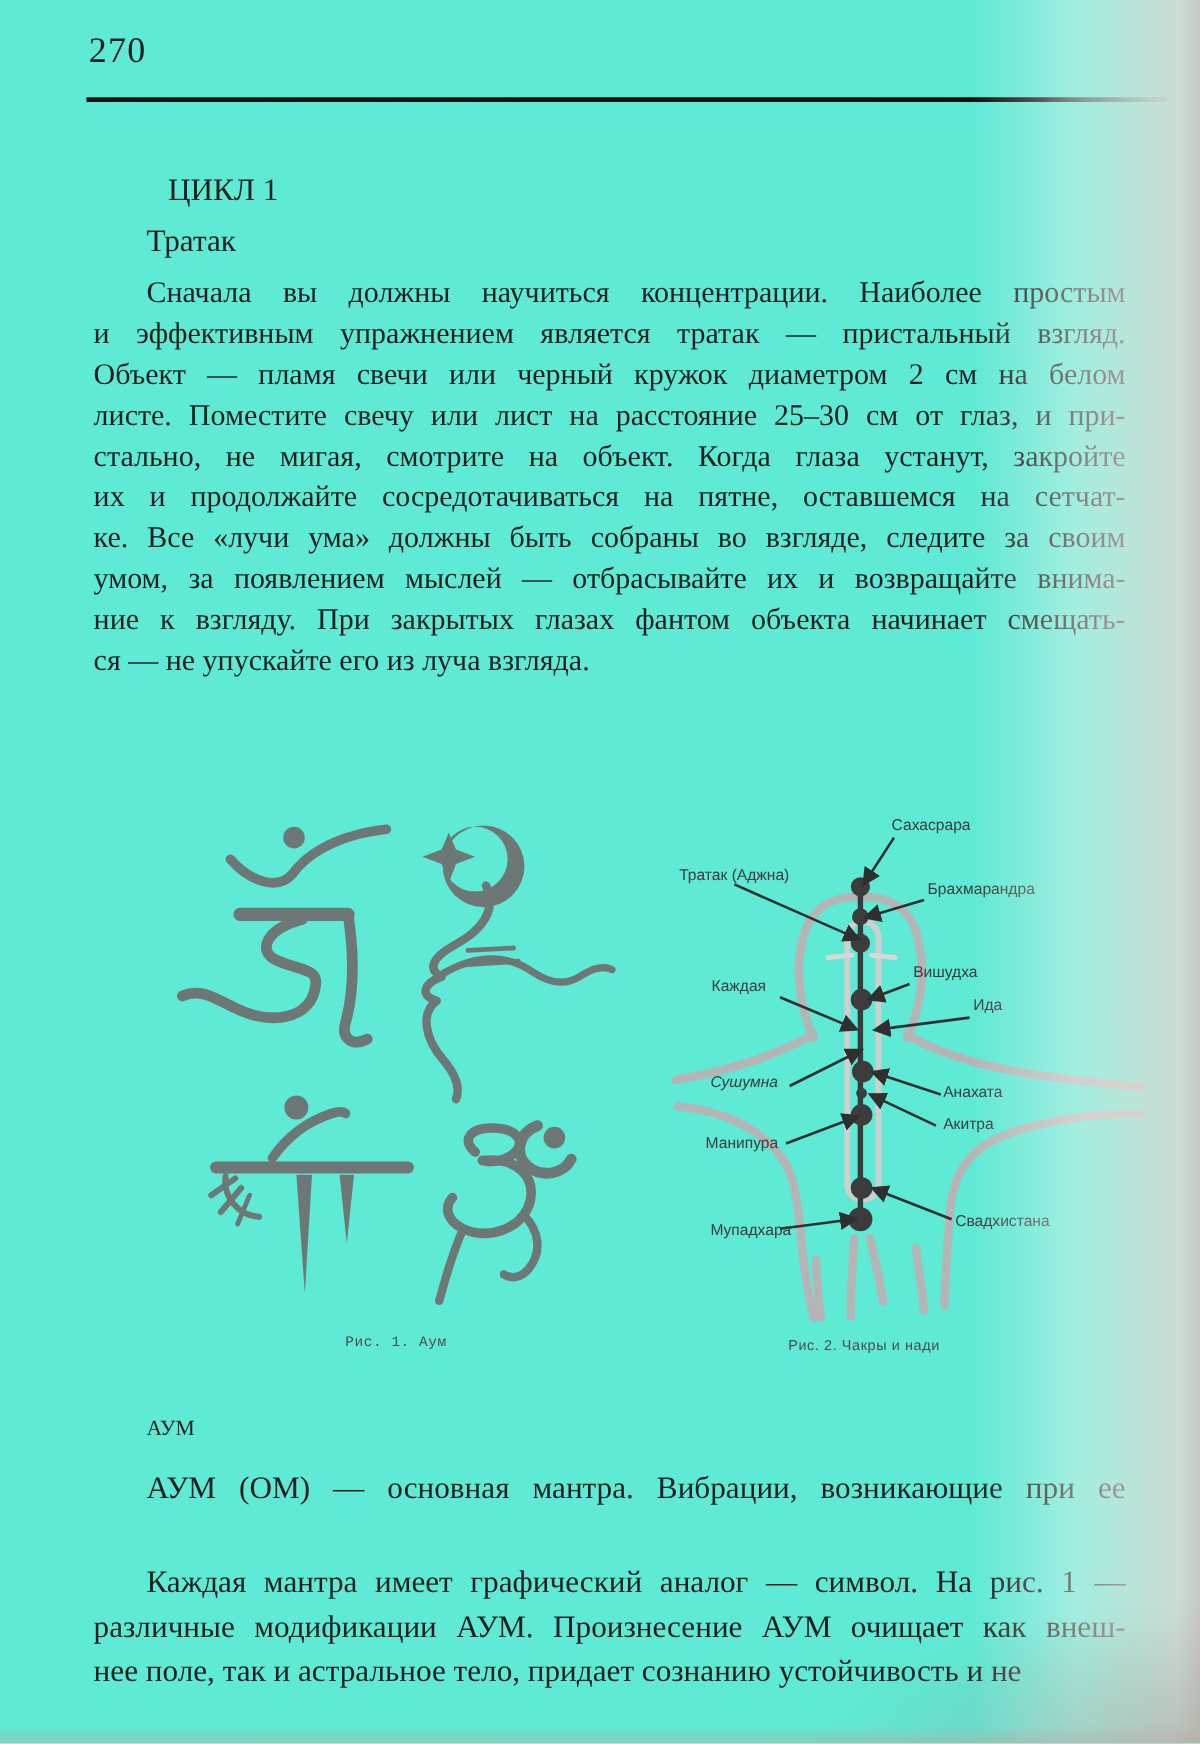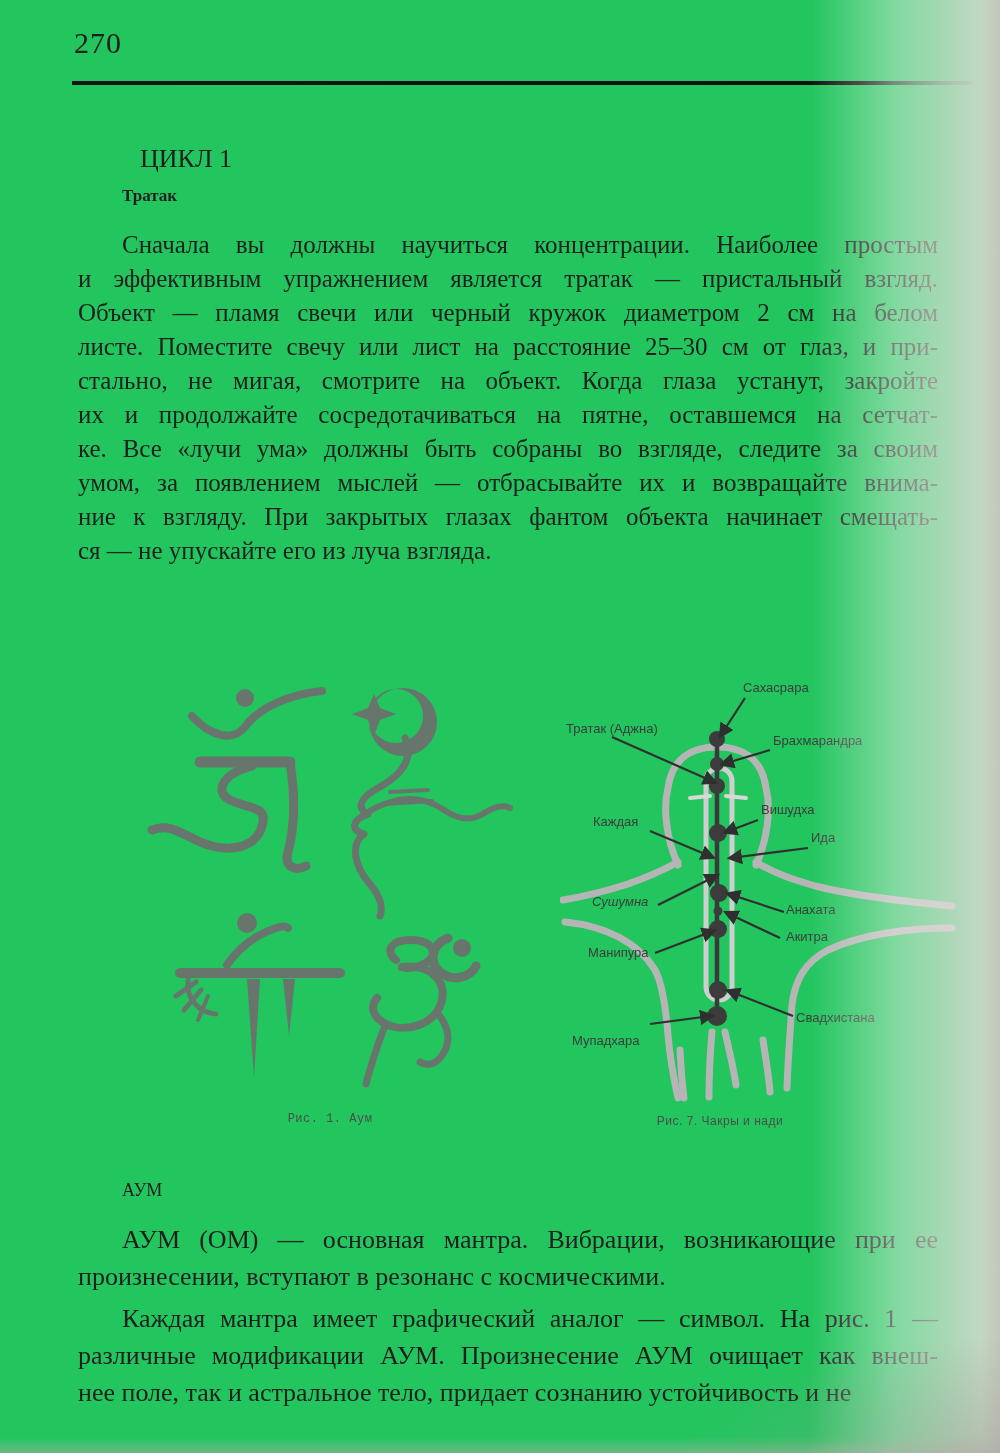--- a/index.html
+++ b/index.html
@@ -1,26 +1,26 @@
 <!DOCTYPE html>
 <html><head>
 <meta charset="utf-8">
 <style>
   html,body{margin:0;padding:0;background:#e9e7e3;}
   .page{
     position:relative;width:1000px;height:1453px;margin:0 auto;
-    background:#22c55e;overflow:hidden;
+    background:#5eead4;overflow:hidden;
     font-family:"Liberation Serif", serif;color:#1f1f1f;
   }
   .pagenum{position:absolute;left:74px;top:26px;font-size:30px;letter-spacing:1px;}
   .rule{position:absolute;left:72px;top:81px;width:901px;height:4px;
     background:linear-gradient(to right,#161616 0%,#111 88%,rgba(20,20,20,0.25) 100%);
     border-radius:0 3px 3px 0;}
   .h-cycle{position:absolute;left:140px;top:144px;font-size:26px;}
-  .h-sub{position:absolute;left:122px;top:186px;font-size:17px;font-weight:bold;}
+  .h-sub{position:absolute;left:122px;top:186px;font-size:26px;font-weight:normal;}
   .para{position:absolute;left:78px;width:860px;}
   .para .line{white-space:nowrap;}
   .para .line.just{text-align:justify;text-align-last:justify;white-space:normal;}
   .para .line.first{text-indent:44px;}
   #para1{top:228px;font-size:25px;line-height:34px;}
   .aum-head{position:absolute;left:122px;top:1180px;font-size:18px;}
   #para2{top:1221px;font-size:26px;line-height:37px;}
   #para3{top:1300px;font-size:26px;line-height:37px;}
   .figwrap{position:absolute;}
   .caption{position:absolute;font-family:"Liberation Sans",sans-serif;font-size:12px;
@@ -164,28 +164,27 @@
     <span class="fig2label" style="left:6px;top:61px;">Тратак  (Аджна)</span>
     <span class="fig2label" style="left:213px;top:73px;">Брахмарандра</span>
     <span class="fig2label" style="left:201px;top:142px;">Вишудха</span>
     <span class="fig2label" style="left:33px;top:154px;">Каждая</span>
     <span class="fig2label" style="left:251px;top:170px;">Ида</span>
     <span class="fig2label" style="left:32px;top:234px;font-style:italic;">Сушумна</span>
     <span class="fig2label" style="left:226px;top:242px;">Анахата</span>
     <span class="fig2label" style="left:226px;top:269px;">Акитра</span>
     <span class="fig2label" style="left:28px;top:285px;">Манипура</span>
     <span class="fig2label" style="left:236px;top:350px;">Свадхистана</span>
-    <span class="fig2label" style="left:12px;top:357px;margin-top:16px;">Мупадхара</span>
+    <span class="fig2label" style="left:32px;top:357px;">Мупадхара</span>
   </div>
-  <div class="caption" style="left:520px;top:1114px;width:400px;">Рис. 7. Чакры и нади</div>
+  <div class="caption" style="left:520px;top:1114px;width:400px;">Рис. 2. Чакры и нади</div>
 
   <div class="aum-head">АУМ</div>
   <div id="para2" class="para">
       <div class="line just first">АУМ (ОМ) — основная мантра. Вибрации, возникающие при ее</div>
-      <div class="line">произнесении, вступают в резонанс с космическими.</div>
     </div>
   <div id="para3" class="para">
       <div class="line just first">Каждая мантра имеет графический аналог — символ. На рис. 1 —</div>
       <div class="line just">различные модификации АУМ. Произнесение АУМ очищает как внеш-</div>
       <div class="line">нее поле, так и астральное тело, придает сознанию устойчивость и не</div>
     </div>
 
   <div class="right-shade"></div>
   <div class="corner-shade"></div>
   <div class="bottom-shade"></div>

